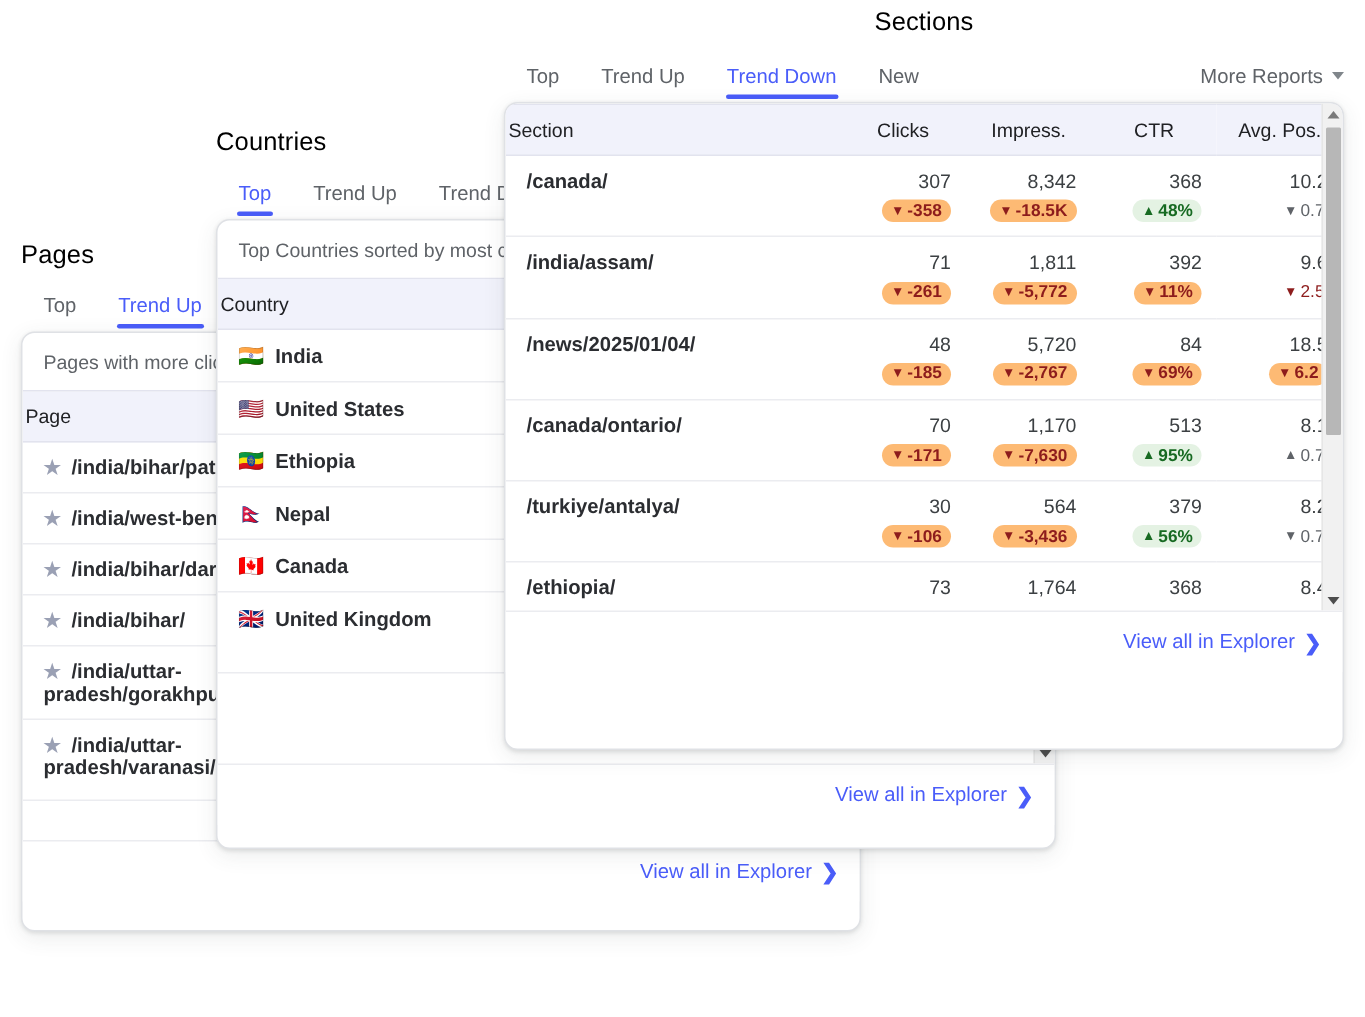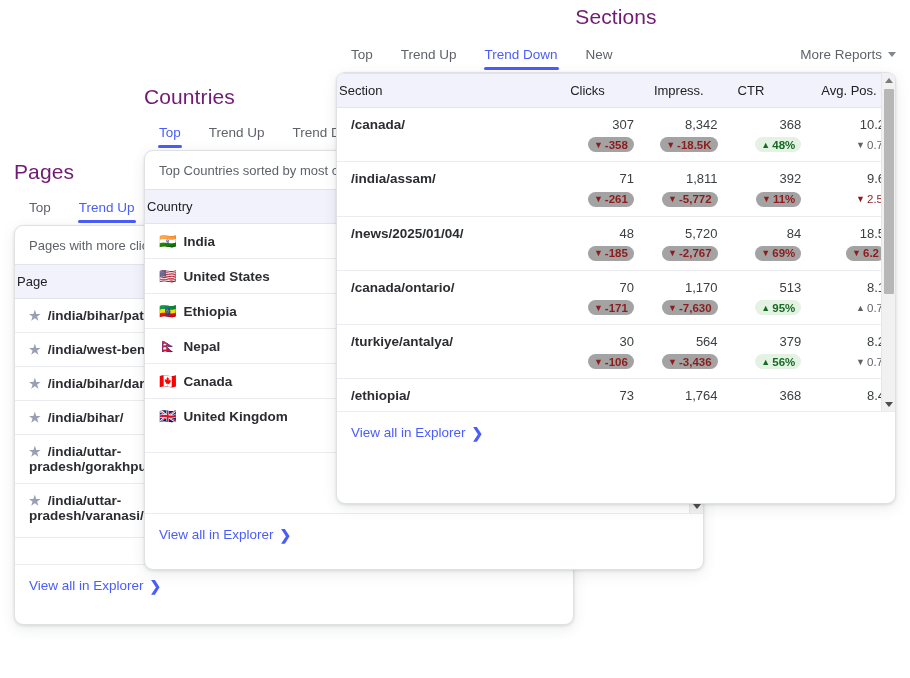--- a/index.html
+++ b/index.html
@@ -9,21 +9,21 @@
     background: #ffffff;
     font-family: "Liberation Sans", sans-serif;
     color: #3c4043;
     overflow: hidden;
   }
   .stage { position: relative; width: 910px; height: 678px; background:#fff; }
 
   
   .report { position: absolute; }
   .report-title {
-    font-size: 21px; font-weight: 400; color: #701a75;
+    font-size: 17px; font-weight: 400; color: #000000;
     letter-spacing: .1px; white-space: nowrap;
   }
   .tabs { display: flex; align-items: center; gap: 26px; white-space: nowrap; }
   .tab {
     font-size: 13.5px; color: #5f6368; padding: 4px 1px 8px 1px;
     position: relative; cursor: pointer;
   }
   .tab.active { color: #4a5df9; }
   .tab.active::after {
     content: ""; position: absolute; left: 0; right: 0; bottom: 0;
@@ -50,53 +50,53 @@
     font-size: 13px; color: #5f6368; padding: 12px 14px 11px 14px;
     white-space: nowrap; overflow: hidden;
   }
 
   table.grid { width: 100%; border-collapse: collapse; table-layout: fixed; }
   table.grid th {
     background: #f1f2fb;
     border-top: 1px solid #e2e3ee;
     border-bottom: 1px solid #e2e3ee;
     font-size: 13px; font-weight: 400; color: #202124;
-    text-align: left; padding: 9px 10px; white-space: nowrap;
+    text-align: center; padding: 9px 10px; white-space: nowrap;
   }
   table.grid th.c-name { text-align: left; padding-left: 2px; }
   table.grid td {
     border-bottom: 1px solid #ebecf0;
     font-size: 13.5px; color: #3c4043; padding: 9px 10px;
     text-align: right; vertical-align: top;
   }
   table.grid td.c-name {
     text-align: left; padding-left: 14px; font-weight: 600; color: #2b2d31;
     word-break: break-word;
     margin-top: 32px;
   }
   .val { display:block; font-size: 13px; color:#3c4043; line-height: 1.25; }
   .delta {
     display: inline-block; margin-top: 4px; font-size: 11.5px;
     padding: 1.5px 6px; border-radius: 9px; white-space: nowrap; font-weight: 600;
   }
-  .delta.neg { background: #a3a3a3; color: #8d1c1c; }
+  .delta.neg { background: #fdba74; color: #8d1c1c; }
   .delta.pos { background: #e4f2e3; color: #176a22; }
   .delta.plain { background: transparent; padding: 1.5px 2px; font-weight: 400; }
   .delta.plain.neg { color: #8d1c1c; background: transparent; }
   .delta.plain.pos { color: #176a22; background: transparent; }
   .delta.plain.mut { color: #5f6368; background: transparent; }
   .arrow { font-size: 9px; margin-right: 2px; position: relative; top: -1px; }
 
   .star { color: #9aa0b4; font-size: 13px; margin-right: 7px; }
 
   .flag { font-size: 14px; margin-right: 7px; letter-spacing: 0; }
 
   .card-footer {
     border-top: 1px solid #ebecf0;
-    padding: 11px 14px 11px 14px; text-align: left; background:#fff;
+    padding: 11px 14px 11px 14px; text-align: right; background:#fff;
   }
   .explorer-link {
     font-size: 13.5px; color: #4a5df9; cursor: pointer;
     display: inline-flex; align-items: center; gap: 6px; font-weight: 500;
   }
   .chev { font-size: 14px; font-weight: 700; }
 
   
   .vscroll {
     position: absolute; top: 0; right: 0; width: 14px; bottom: 0;

